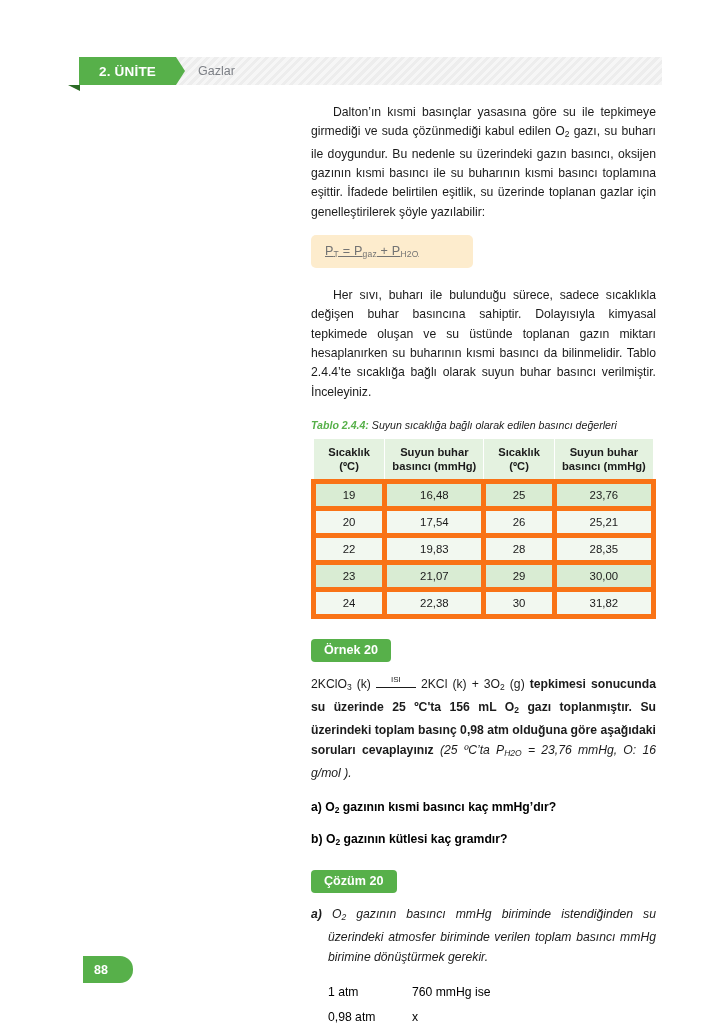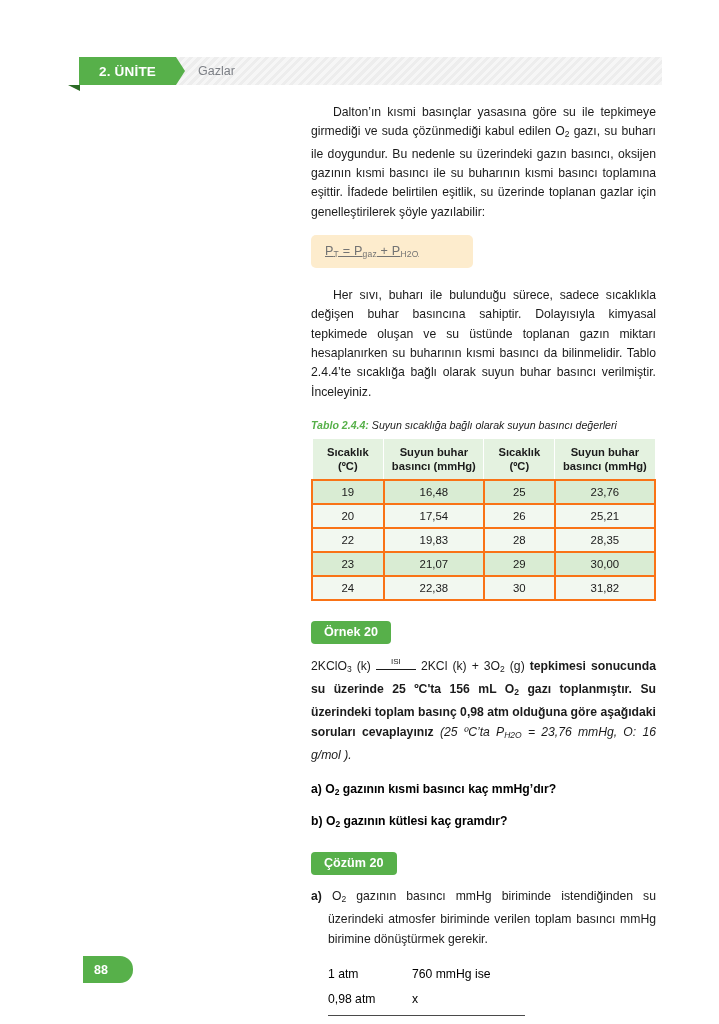--- a/index.html
+++ b/index.html
@@ -131,21 +131,21 @@
   table.vaptable th {
     background: #e4f2e0;
     border: 1px solid #ffffff;
     font-weight: bold;
     padding: 6px 2px;
     line-height: 14px;
     text-align: center;
     font-size: 11.2px;
   }
   table.vaptable td {
-    border: 2px solid #f97316;
+    border: 5px solid #f97316;
     text-align: center;
     padding: 5px 2px;
     height: 24px;
   }
   tr.shade td { background: #d9ecd3; }
   tr.plain td { background: #f2f8f0; }
 
   
   .pill {
     display: inline-block;
@@ -201,20 +201,21 @@
   }
   .qlist div { margin-bottom: 9px; font-weight: bold; }
   .qlist .qlabel { font-weight: bold; }
 
   .solution-body {
     margin-top: 12px;
     font-size: 12.2px;
     line-height: 19.6px;
     color: #1b1b1b;
     text-align: justify;
+    font-style: italic;
   }
   .sol-indent {
     padding-left: 17px;
     text-indent: -17px;
   }
 
   .calc {
     margin-top: 13px;
     margin-left: 17px;
     font-size: 12.2px;
@@ -264,21 +265,21 @@
 
     <p class="body"><span>Dalton’ın kısmi basınçlar yasasına göre su ile tepkimeye girmediği ve suda çözünmediği kabul edilen O</span><sub>2</sub><span> gazı, su buharı ile doygundur. Bu nedenle su üzerindeki gazın basıncı, oksijen gazının kısmi basıncı ile su buharının kısmi basıncı toplamına eşittir. İfadede belirtilen eşitlik, su üzerinde toplanan gazlar için genelleştirilerek şöyle yazılabilir:</span></p>
 
     <div class="formula-box">
       <span>P</span><sub>T</sub><span> = P</span><sub>gaz</sub><span>  +  P</span><sub>H</sub><sub>2</sub><sub>O</sub>
     </div>
 
     <p class="body second">Her sıvı,  buharı ile bulunduğu sürece, sadece sıcaklıkla değişen buhar basıncına sahiptir. Dolayısıyla kimyasal tepkimede oluşan ve su üstünde toplanan gazın miktarı hesaplanırken su buharının kısmi basıncı da bilinmelidir. Tablo 2.4.4’te sıcaklığa bağlı olarak suyun buhar basıncı verilmiştir. İnceleyiniz.</p>
 
     <div class="table-caption">
-      <span class="lbl">Tablo 2.4.4:</span><span class="txt"> Suyun sıcaklığa bağlı olarak suyun basıncı değerleri</span>
+      <span class="lbl">Tablo 2.4.4:</span><span class="txt"> Suyun sıcaklığa bağlı olarak edilen basıncı değerleri</span>
     </div>
 
     <table class="vaptable">
       <thead>
         <tr>
           <th style="width:72px">
             <span>Sıcaklık</span><br>
             <span>(ºC)</span>
           </th>
           <th style="width:101px">

